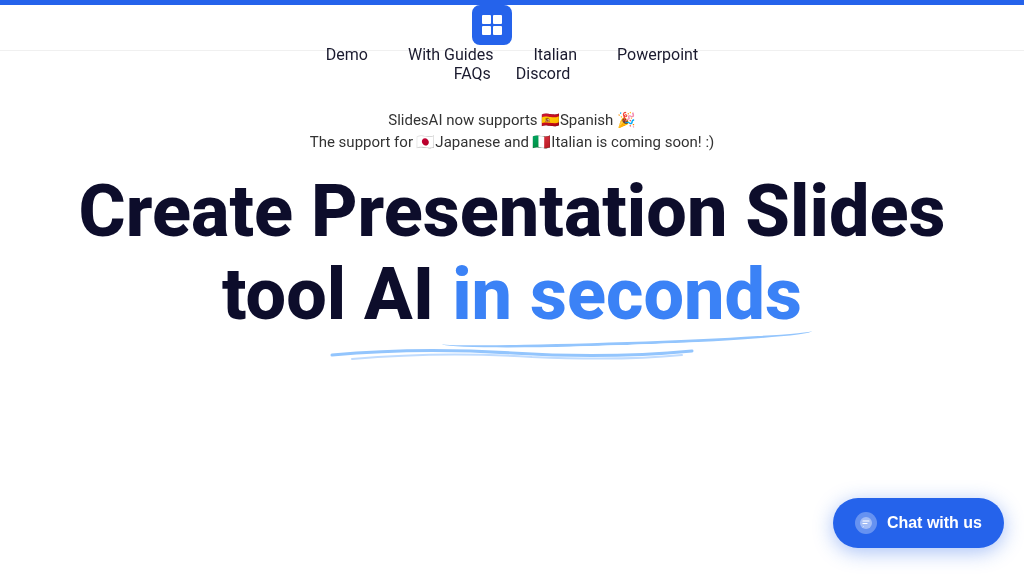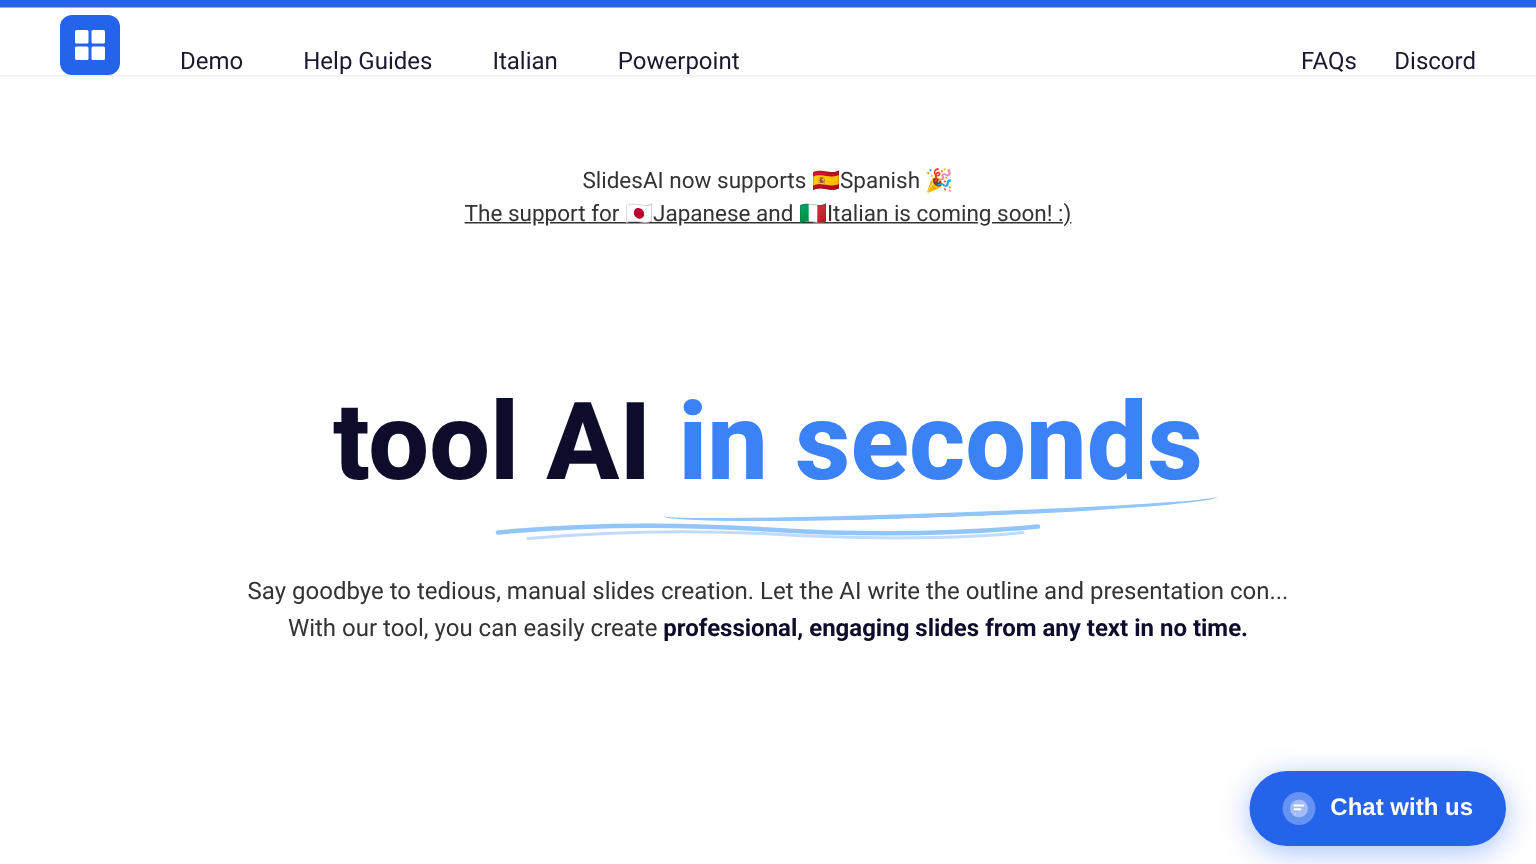--- a/index.html
+++ b/index.html
@@ -18,24 +18,25 @@
     }
 
     .top-bar {
       width: 100%;
       height: 5px;
       background: #2563eb;
     }
 
     nav {
       display: flex;
-      align-items: flex-end;
+      align-items: center;
       padding: 0 40px;
       height: 46px;
       border-bottom: 1px solid #f0f0f0;
+      flex-direction: column;
     }
 
     .nav-logo {
       display: flex;
       align-items: center;
       margin-right: 40px;
     }
 
     .logo-icon {
       width: 40px;
@@ -85,21 +86,20 @@
 
     .announcement-line1 {
       font-size: 15px;
       color: #333;
       margin-bottom: 4px;
     }
 
     .announcement-line2 {
       font-size: 15px;
       color: #333;
-      text-decoration: underline;
     }
 
     .hero-title {
       font-size: 72px;
       font-weight: 800;
       color: #0d0d2b;
       text-align: center;
       line-height: 1.15;
       margin-bottom: 16px;
     }
@@ -143,21 +143,21 @@
       line-height: 1.6;
     }
 
     .hero-subtitle strong {
       font-weight: 700;
       color: #0d0d2b;
     }
 
     .chat-button {
       position: fixed;
-      bottom: 12px;
+      bottom: 28px;
       right: 20px;
       background: #2563eb;
       color: white;
       border: none;
       border-radius: 50px;
       padding: 14px 22px;
       font-size: 16px;
       font-weight: 600;
       cursor: pointer;
       display: flex;
@@ -194,53 +194,49 @@
         <rect x="2" y="2" width="9" height="9" rx="1" fill="white"></rect>
         <rect x="13" y="2" width="9" height="9" rx="1" fill="white"></rect>
         <rect x="2" y="13" width="9" height="9" rx="1" fill="white"></rect>
         <rect x="13" y="13" width="9" height="9" rx="1" fill="white"></rect>
       </svg>
     </div>
   </div>
 
   <div class="nav-links">
     <a class="nav-link">Demo</a>
-    <a class="nav-link">Help Guides</a>
+    <a class="nav-link">With Guides</a>
     <a class="nav-link">Italian</a>
     <a class="nav-link">Powerpoint</a>
   </div>
 
   <div class="nav-right">
     <a class="nav-link">FAQs</a>
     <a class="nav-link">Discord</a>
   </div>
 </nav>
 
 <main class="main-content">
   <div class="announcement-bar">
     <div class="announcement-line1">SlidesAI now supports 🇪🇸Spanish 🎉</div>
     <div class="announcement-line2">The support for 🇯🇵Japanese and 🇮🇹Italian is coming soon! :)</div>
   </div>
 
   <h1 class="hero-title">
-    <br>
+    <span>Create Presentation Slides</span><br>
     <span>tool AI </span><span class="highlight">in seconds</span>
   </h1>
 
   <div class="underline-decoration">
     <svg viewBox="0 0 380 18" fill="none" xmlns="http://www.w3.org/2000/svg">
       <path d="M10 12 Q95 4 190 10 Q285 16 370 8" stroke="#93c5fd" stroke-width="3" fill="none" stroke-linecap="round"></path>
       <path d="M30 16 Q120 8 210 14 Q300 18 360 12" stroke="#bfdbfe" stroke-width="2" fill="none" stroke-linecap="round"></path>
     </svg>
   </div>
 
-  <p class="hero-subtitle">
-    <span>Say goodbye to tedious, manual slides creation. Let the AI write the outline and presentation con...</span><br class="second-line">
-    <span>With our tool, you can easily create </span><strong>professional, engaging slides from any text in no time.</strong>
-  </p>
 </main>
 
 <button class="chat-button">
   <div class="chat-icon">
     <svg width="14" height="14" viewBox="0 0 14 14" fill="none">
       <circle cx="7" cy="7" r="6" fill="rgba(255,255,255,0.4)"></circle>
       <path d="M4 5h6M4 7.5h4" stroke="white" stroke-width="1.2" stroke-linecap="round"></path>
       <path d="M5 10l-1.5 2 1-2" fill="white"></path>
     </svg>
   </div>

